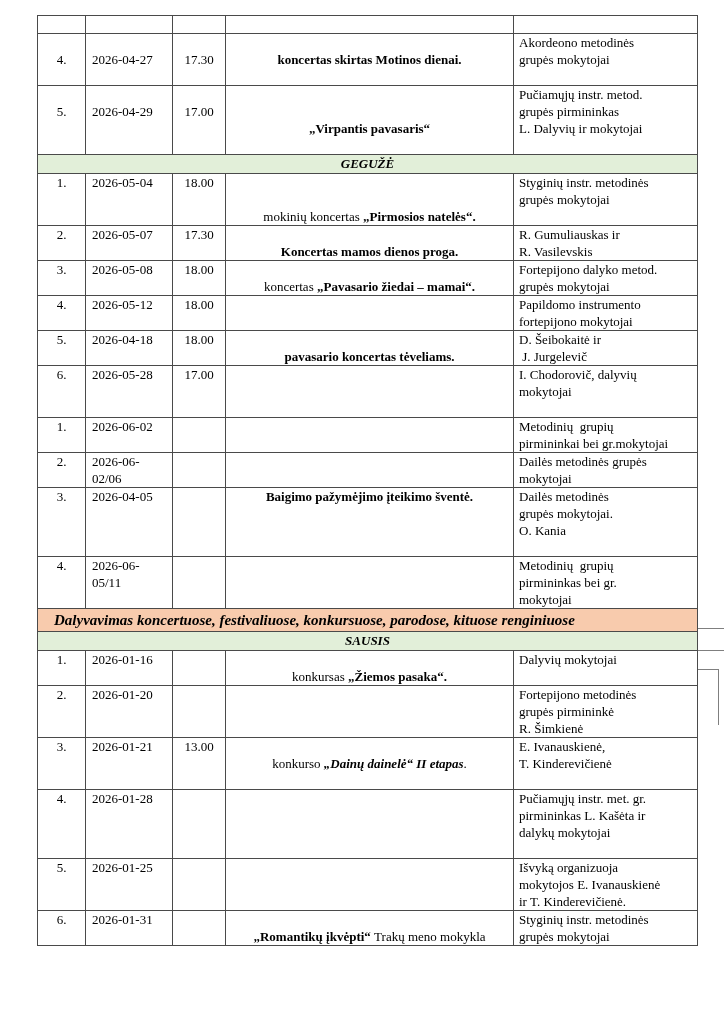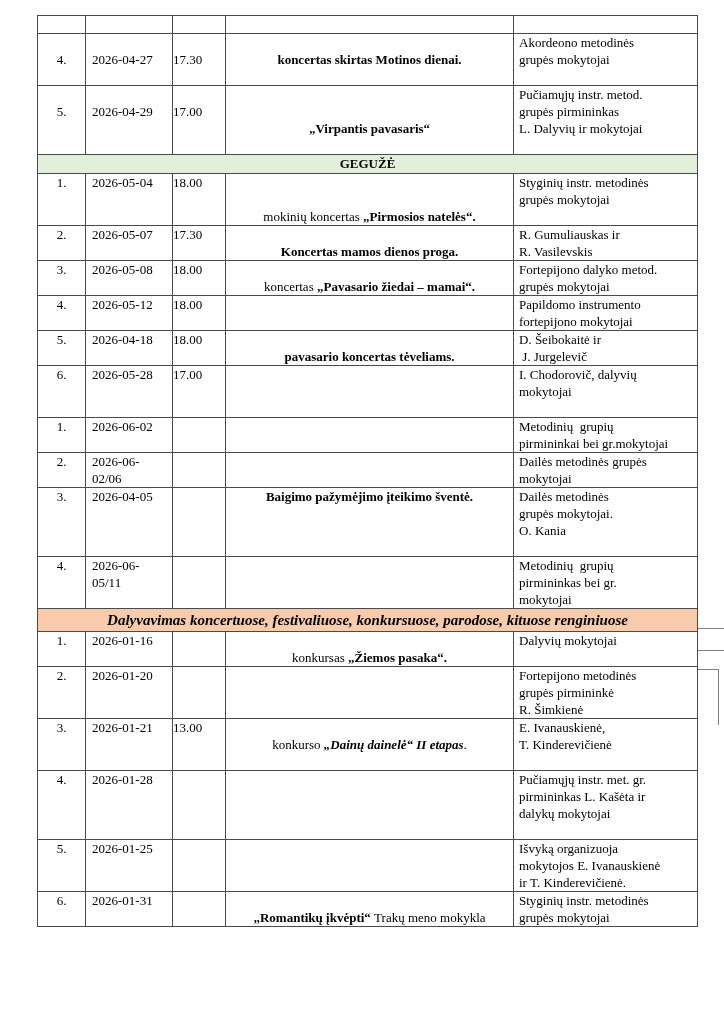--- a/index.html
+++ b/index.html
@@ -13,32 +13,32 @@
     border-collapse:collapse;table-layout:fixed;
   }
   td{
     border:1px solid var(--border-c,#4a4a4a);
     padding:0;font-size:13px;line-height:17px;vertical-align:top;
     overflow:hidden;
   }
   .ln{min-height:17px;height:17px;line-height:17px;white-space:pre;}
   td.nr .ln{text-align:center;}
   td.date{padding-left:6px;}
-  td.time .ln{font-family:Liberation Serif, serif;}
+  td.time .ln{text-align:center;font-family:Liberation Serif, serif;}
   td.desc .ln{text-align:center;}
   td.resp{padding-left:5px;}
   .b{font-weight:bold;}
   .i{font-style:italic;}
   tr.month td{
     background:var(--month-bg,#e2efd9);text-align:center;
-    font-weight:bold;height:18px;line-height:18px;
+    font-weight:bold;font-style:italic;height:18px;line-height:18px;
   }
   tr.part td{
-    background:var(--part-bg,#f8cbad);text-align:center;
-    font-weight:bold;font-style:italic;font-size:15px;height:22px;line-height:22px;
+    background:var(--part-bg,#f8cbad);text-align:left;
+    font-weight:bold;font-style:italic;font-size:15px;height:22px;line-height:22px;padding-left:16px;
   }
   .artifact{position:absolute;background:#7f7f7f;}
 </style>
 </head>
 <body style="background: rgb(255, 255, 255);">
 
 <div class="page">
   <table class="sched">
     <colgroup>
       <col style="width:48px">
@@ -293,20 +293,23 @@
           </td>
           <td class="resp">
             <div class="ln">Metodinių  grupių</div>
             <div class="ln">pirmininkas bei gr.</div>
             <div class="ln">mokytojai</div>
           </td>
         </tr>
         <tr class="part">
           <td colspan="5">Dalyvavimas koncertuose, festivaliuose, konkursuose, parodose, kituose renginiuose</td>
         </tr>
+        <tr class="month">
+          <td colspan="5">SAUSIS</td>
+        </tr>
         <tr>
           <td class="nr">
             <div class="ln">1.</div>
           </td>
           <td class="date">
             <div class="ln">2026-01-16</div>
           </td>
           <td class="time"></td>
           <td class="desc">
             <div class="ln"><span class=""></span></div>

